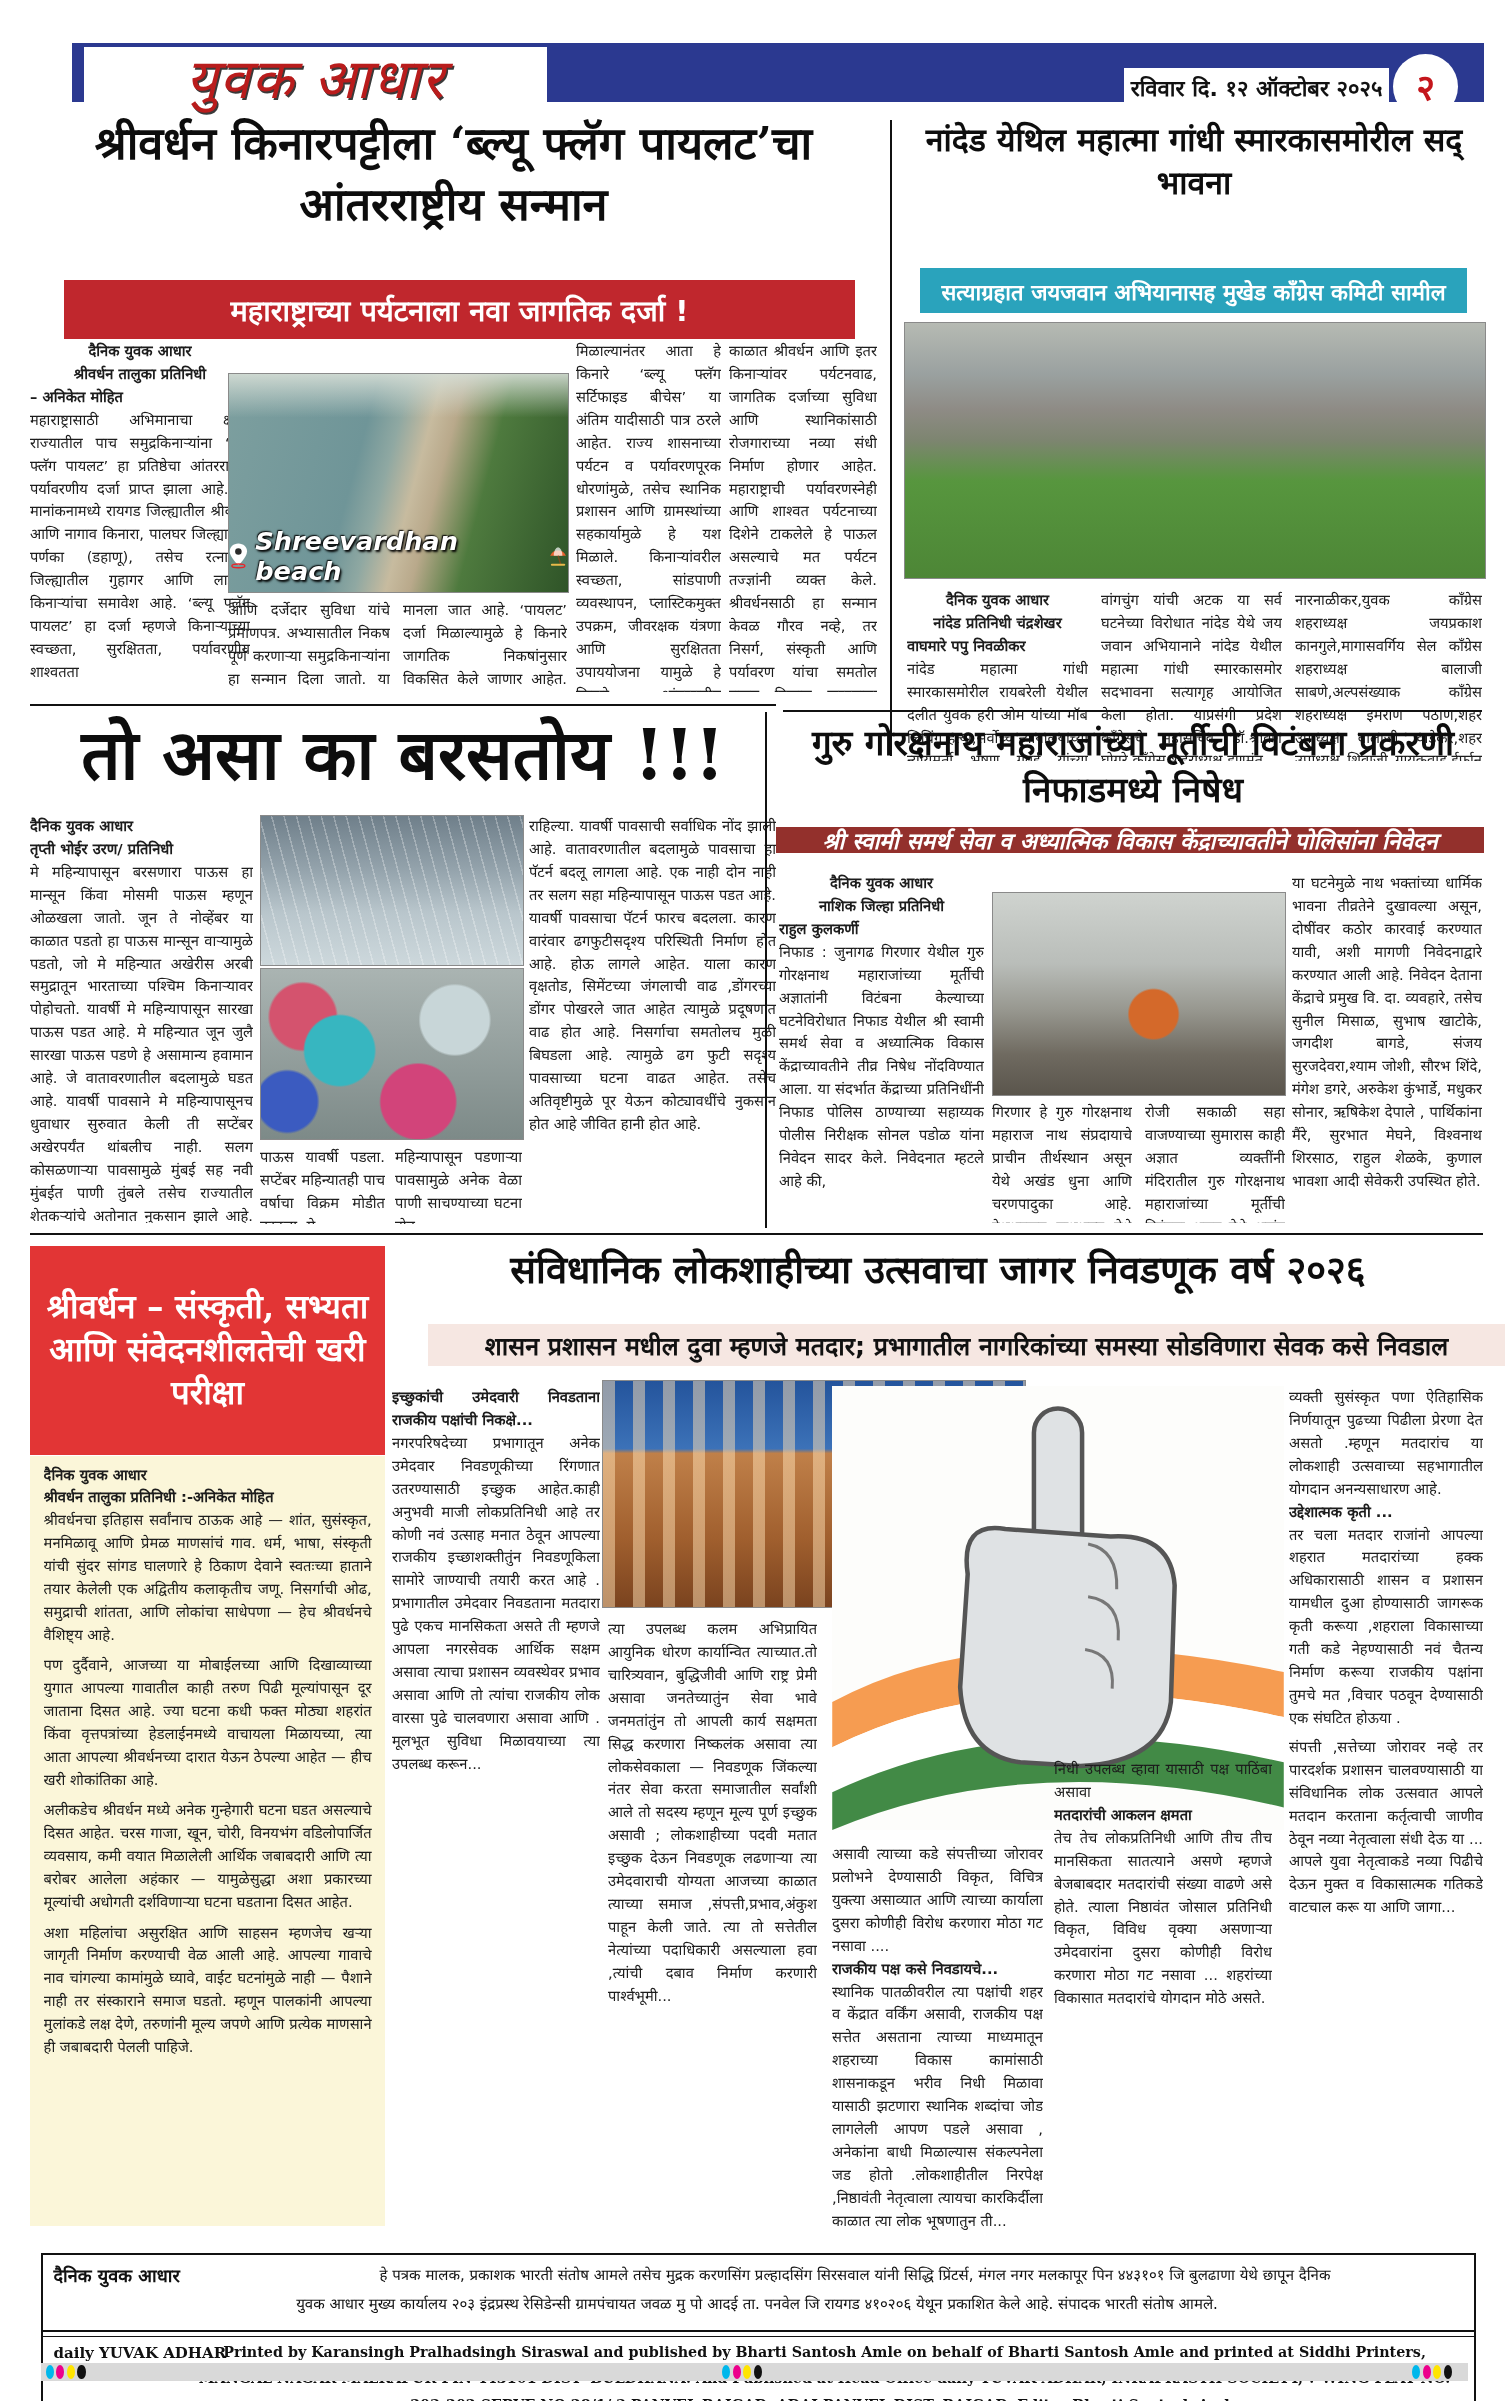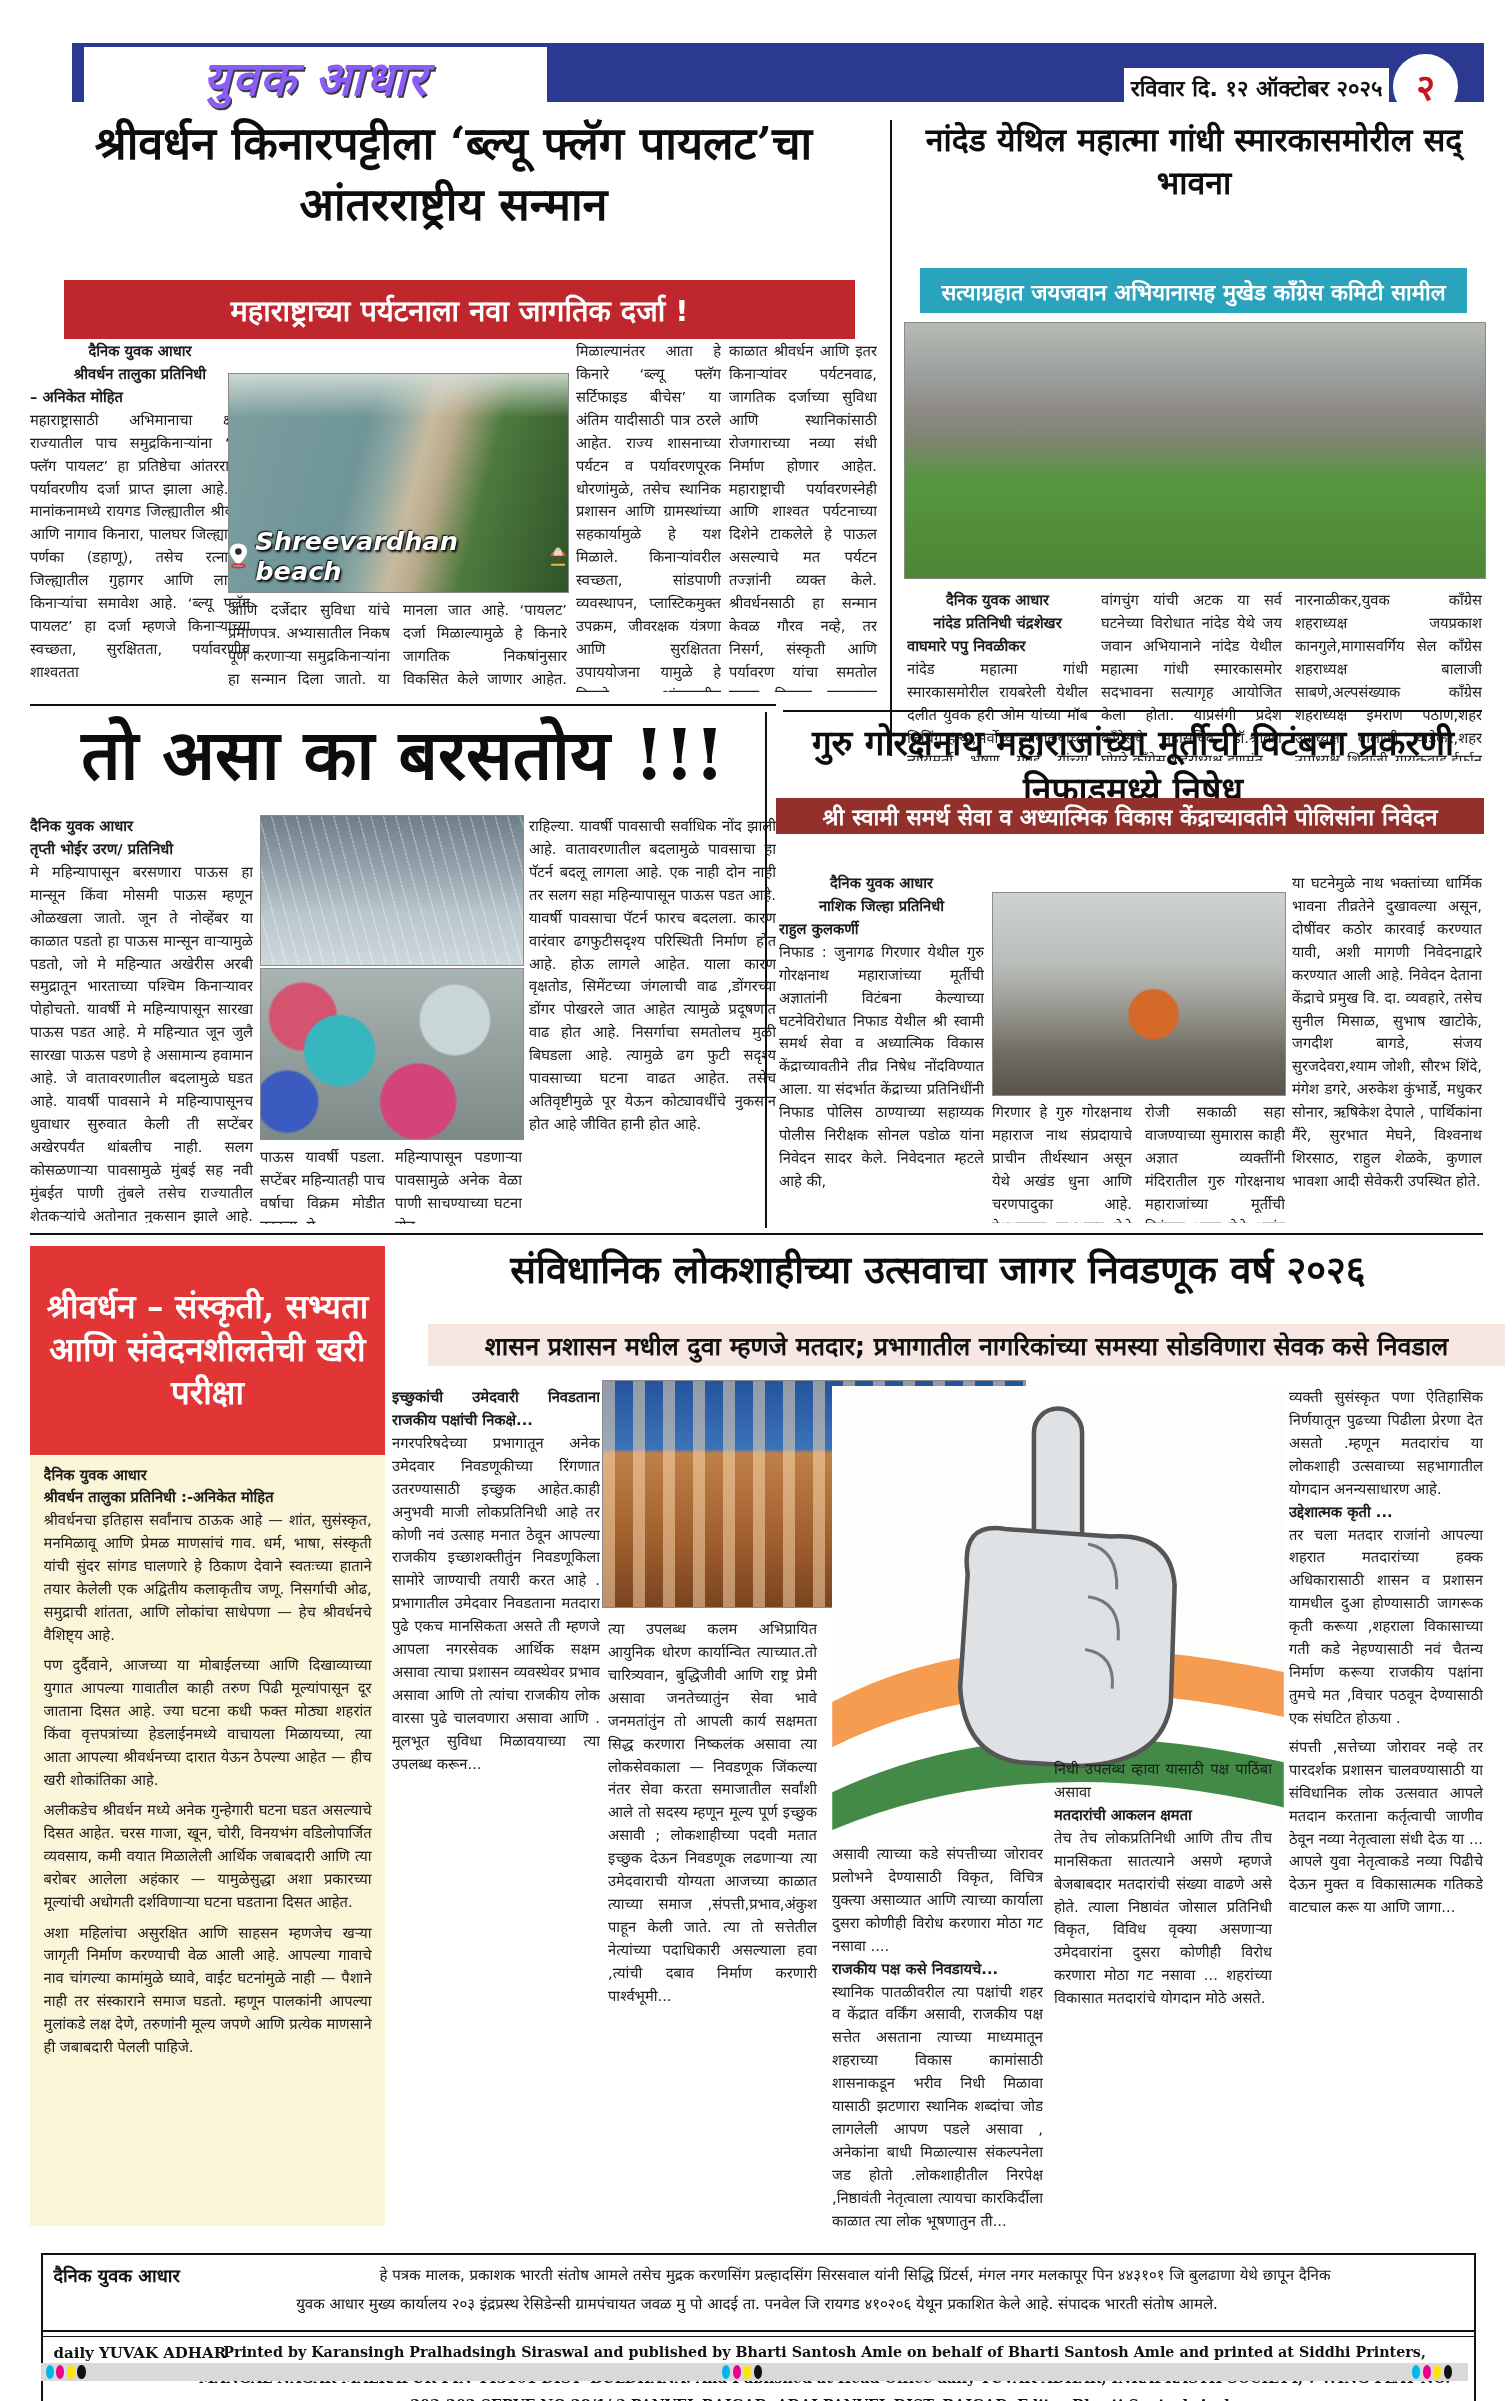--- a/index.html
+++ b/index.html
@@ -2,21 +2,21 @@
 <html style="font-size:12px"><head>
 <meta charset="utf-8">
 <style>
   html,body{margin:0;padding:0;background:#ffffff;}
   .page{position:relative;width:1512px;height:2401px;background:#ffffff;overflow:hidden;
         font-family:"DejaVu Sans","Liberation Sans",sans-serif;color:#111;}
   
   .mast-bar{position:absolute;left:72px;top:43px;width:1412px;height:59px;background:#2b3990;}
   .logo-box{position:absolute;left:84px;top:47px;width:463px;height:59px;background:#fff;
             display:flex;align-items:center;justify-content:center;}
-  .logo-text{font-size:47px;font-weight:bold;color:#8b5cf6;letter-spacing:1.5px;
+  .logo-text{font-size:55px;font-weight:normal;color:#b91c1c;letter-spacing:1.5px;
              text-shadow:1.5px 1.5px 0 #3a3a3a;font-style:italic;}
   .date-box{position:absolute;left:1124px;top:68px;width:265px;height:38px;background:#fff;
             display:flex;align-items:center;justify-content:center;font-size:22px;font-weight:bold;color:#111;}
   .page-circle{position:absolute;left:1393px;top:54px;width:65px;height:65px;border-radius:50%;background:#fff;
                display:flex;align-items:center;justify-content:center;font-size:36px;font-weight:bold;color:#c4161c;}
   
   .headline{position:absolute;font-family:"DejaVu Serif","Liberation Serif",serif;font-weight:bold;
             color:#0d0d0d;text-align:center;line-height:1.35;}
   .band{position:absolute;display:flex;align-items:center;justify-content:center;font-weight:bold;}
   .col{position:absolute;font-size:14.7px;line-height:1.56;text-align:justify;color:#1c1c1c;overflow:hidden;}
@@ -135,21 +135,21 @@
   <div class="photo ph-cloud" style="left:260px;top:815px;width:262px;height:149px;"></div>
   <div class="photo ph-umbrella" style="left:260px;top:968px;width:262px;height:170px;"></div>
   <div class="col" style="left:260px;top:1146px;width:125px;height:78px;">पाऊस यावर्षी पडला. सप्टेंबर महिन्यातही पाच वर्षाचा विक्रम मोडीत काढला. मे</div>
   <div class="col" style="left:395px;top:1146px;width:127px;height:78px;">महिन्यापासून पडणाऱ्या पावसामुळे अनेक वेळा पाणी साचण्याच्या घटना होत</div>
   <div class="col" style="left:529px;top:815px;width:247px;height:410px;">राहिल्या. यावर्षी पावसाची सर्वाधिक नोंद झाली आहे. वातावरणातील बदलामुळे पावसाचा हा पॅटर्न बदलू लागला आहे. एक नाही दोन नाही तर सलग सहा महिन्यापासून पाऊस पडत आहे. यावर्षी पावसाचा पॅटर्न फारच बदलला. कारण वारंवार ढगफुटीसदृश्य परिस्थिती निर्माण होत आहे. होऊ लागले आहेत. याला कारण वृक्षतोड, सिमेंटच्या जंगलाची वाढ ,डोंगरच्या डोंगर पोखरले जात आहेत त्यामुळे प्रदूषणात वाढ होत आहे. निसर्गाचा समतोलच मुळी बिघडला आहे. त्यामुळे ढग फुटी सदृश्य पावसाच्या घटना वाढत आहेत. तसेच अतिवृष्टीमुळे पूर येऊन कोट्यावधींचे नुकसान होत आहे जीवित हानी होत आहे.</div>
 
   <div class="rule-v" style="left:765px;top:712px;height:516px;"></div>
 
   <div class="rule-h" style="left:783px;top:710px;width:699px;"></div>
   <div class="headline" style="left:783px;top:719px;width:700px;font-size:35px;">गुरु गोरक्षनाथ महाराजांच्या मूर्तीची विटंबना प्रकरणी निफाडमध्ये निषेध</div>
-  <div class="band" style="left:776px;top:798px;width:708px;height:36px;background:#93302c;color:#fff;font-size:22.6px;">श्री स्वामी समर्थ सेवा व अध्यात्मिक विकास केंद्राच्यावतीने पोलिसांना निवेदन</div>
+  <div class="band" style="left:776px;top:827px;width:708px;height:26px;background:#93302c;color:#fff;font-size:22.6px;font-style:italic;">श्री स्वामी समर्थ सेवा व अध्यात्मिक विकास केंद्राच्यावतीने पोलिसांना निवेदन</div>
 
   <div class="col" style="left:779px;top:872px;width:205px;height:351px;">
     <div class="byline" style="text-align:center;">दैनिक युवक आधार</div>
     <div class="byline" style="text-align:center;">नाशिक जिल्हा प्रतिनिधी</div>
     <div class="byline">राहुल कुलकर्णी</div>
     <span>निफाड : जुनागढ गिरणार येथील गुरु गोरक्षनाथ महाराजांच्या मूर्तीची अज्ञातांनी विटंबना केल्याच्या घटनेविरोधात निफाड येथील श्री स्वामी समर्थ सेवा व अध्यात्मिक विकास केंद्राच्यावतीने तीव्र निषेध नोंदविण्यात आला. या संदर्भात केंद्राच्या प्रतिनिधींनी निफाड पोलिस ठाण्याच्या सहाय्यक पोलीस निरीक्षक सोनल पडोळ यांना निवेदन सादर केले. निवेदनात म्हटले आहे की,</span>
   </div>
   <div class="photo ph-nifad" style="left:992px;top:892px;width:292px;height:202px;"></div>
   <div class="col" style="left:992px;top:1101px;width:140px;height:122px;">गिरणार हे गुरु गोरक्षनाथ महाराज नाथ संप्रदायाचे प्राचीन तीर्थस्थान असून येथे अखंड धुना आणि चरणपादुका आहे. देशभरातून नाथभक्त येथे दर्शनासाठी येतात. मात्र, दिनांक ५ ऑक्टोबर २०२५</div>
   <div class="col" style="left:1145px;top:1101px;width:140px;height:122px;">रोजी सकाळी सहा वाजण्याच्या सुमारास काही अज्ञात व्यक्तींनी मंदिरातील गुरु गोरक्षनाथ महाराजांच्या मूर्तीची विटंबना असून येथे अखंड धुना आणि चरणपादुका...</div>

